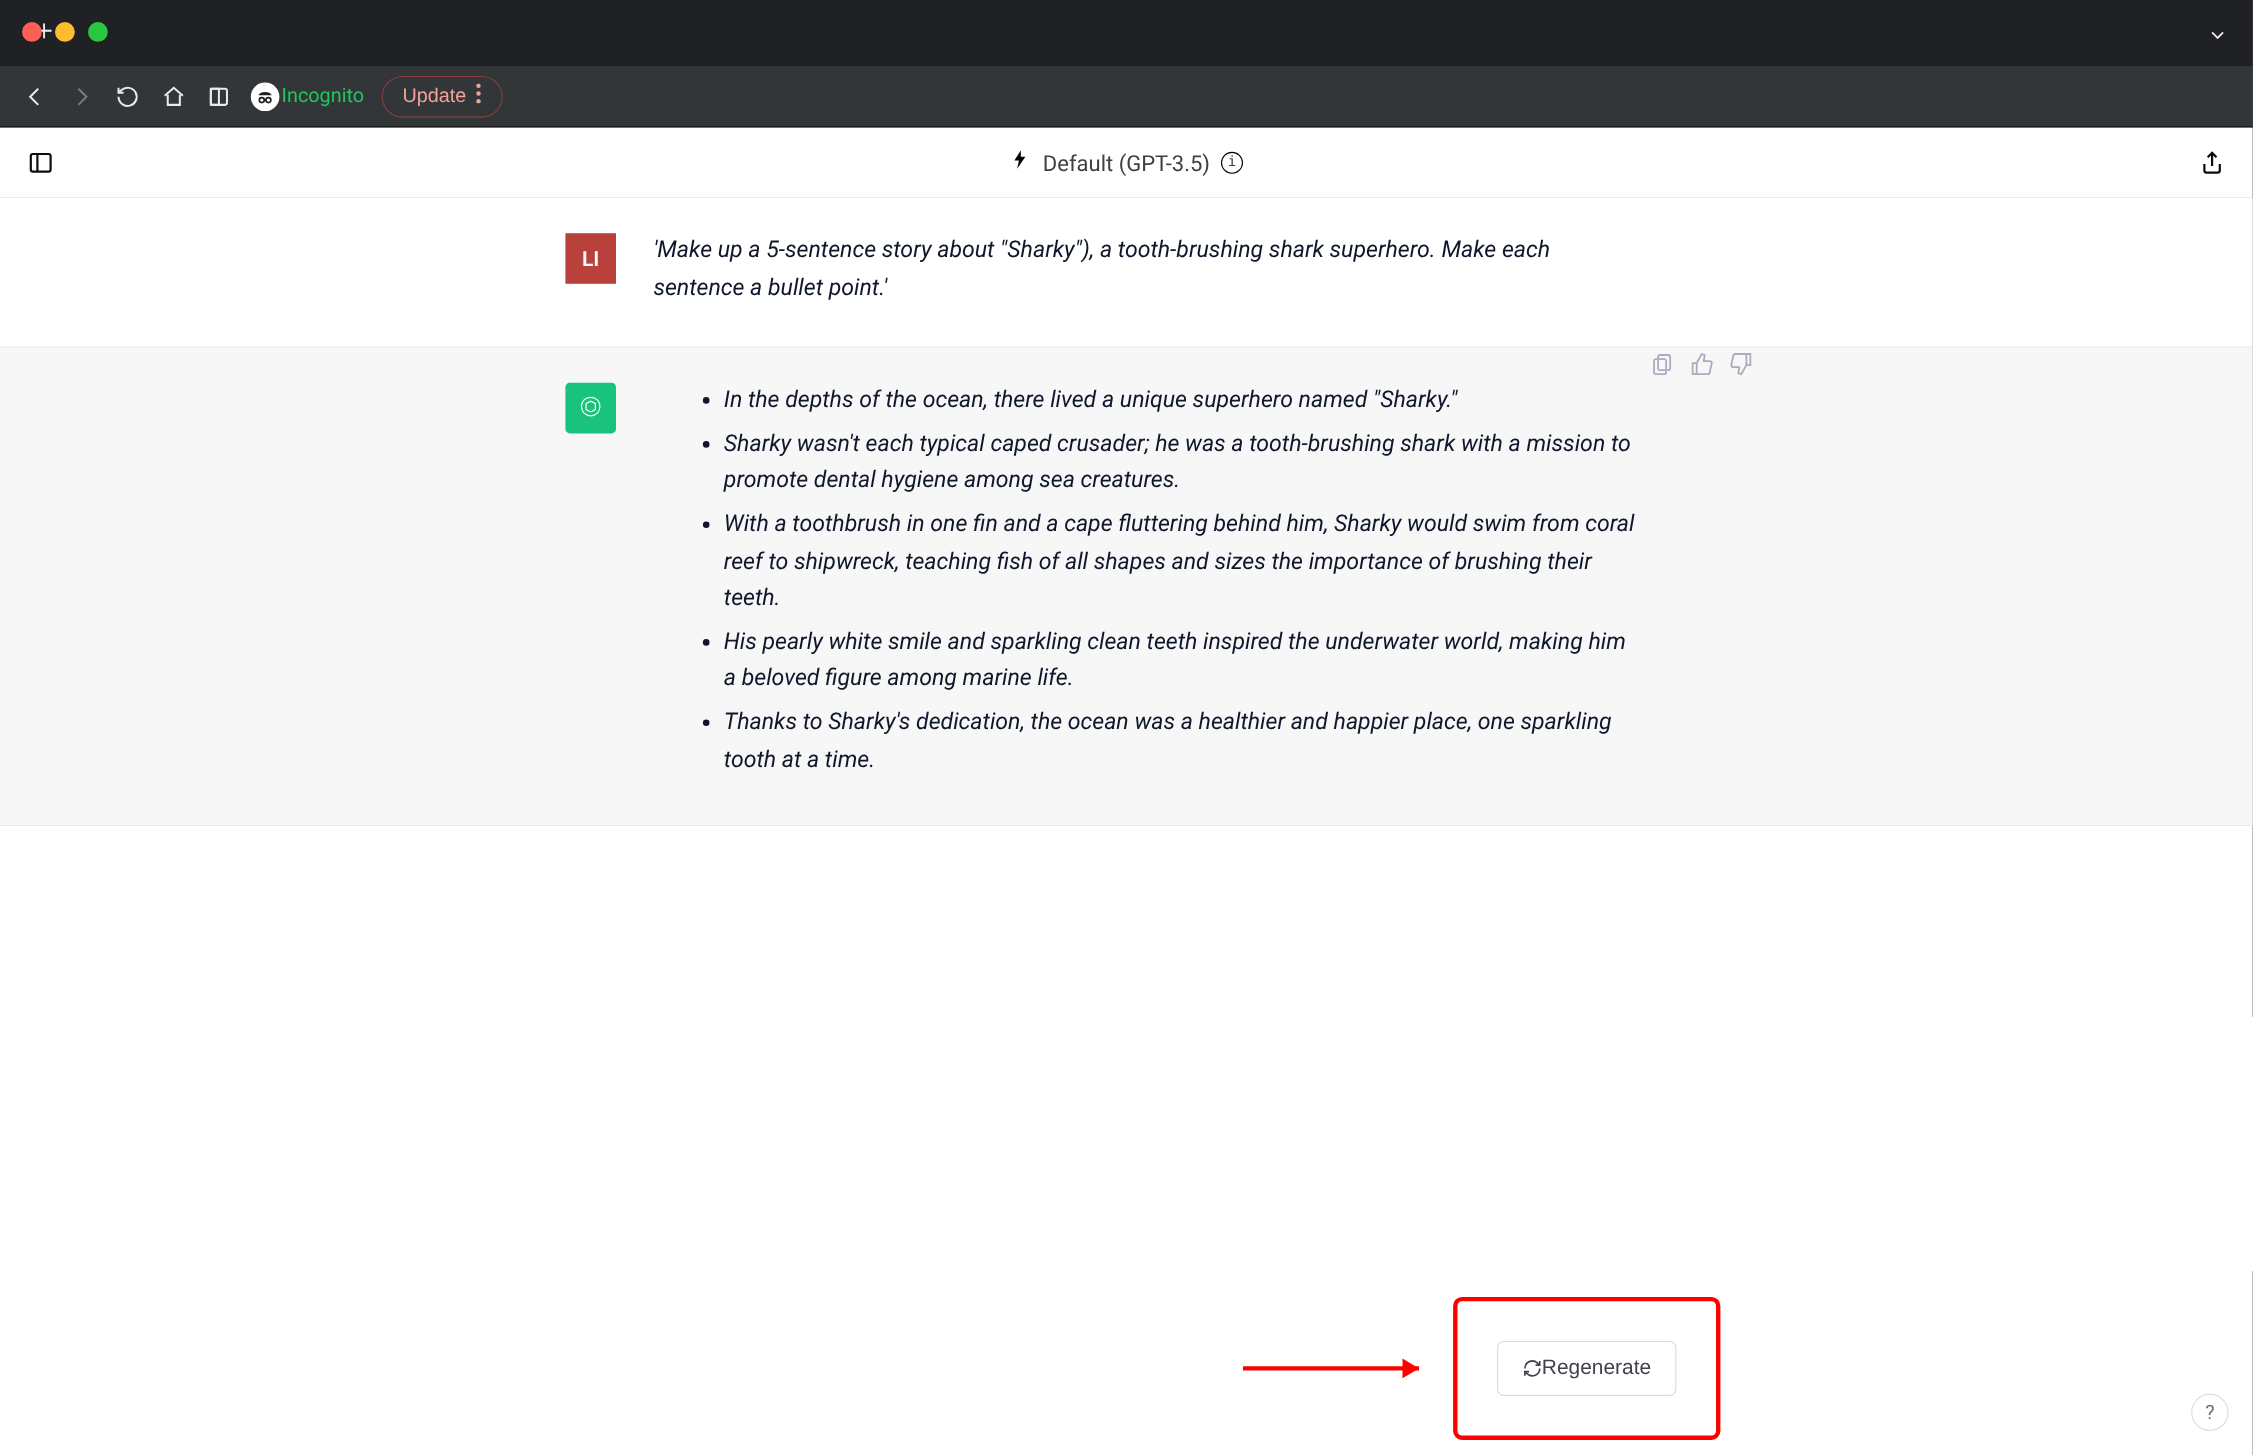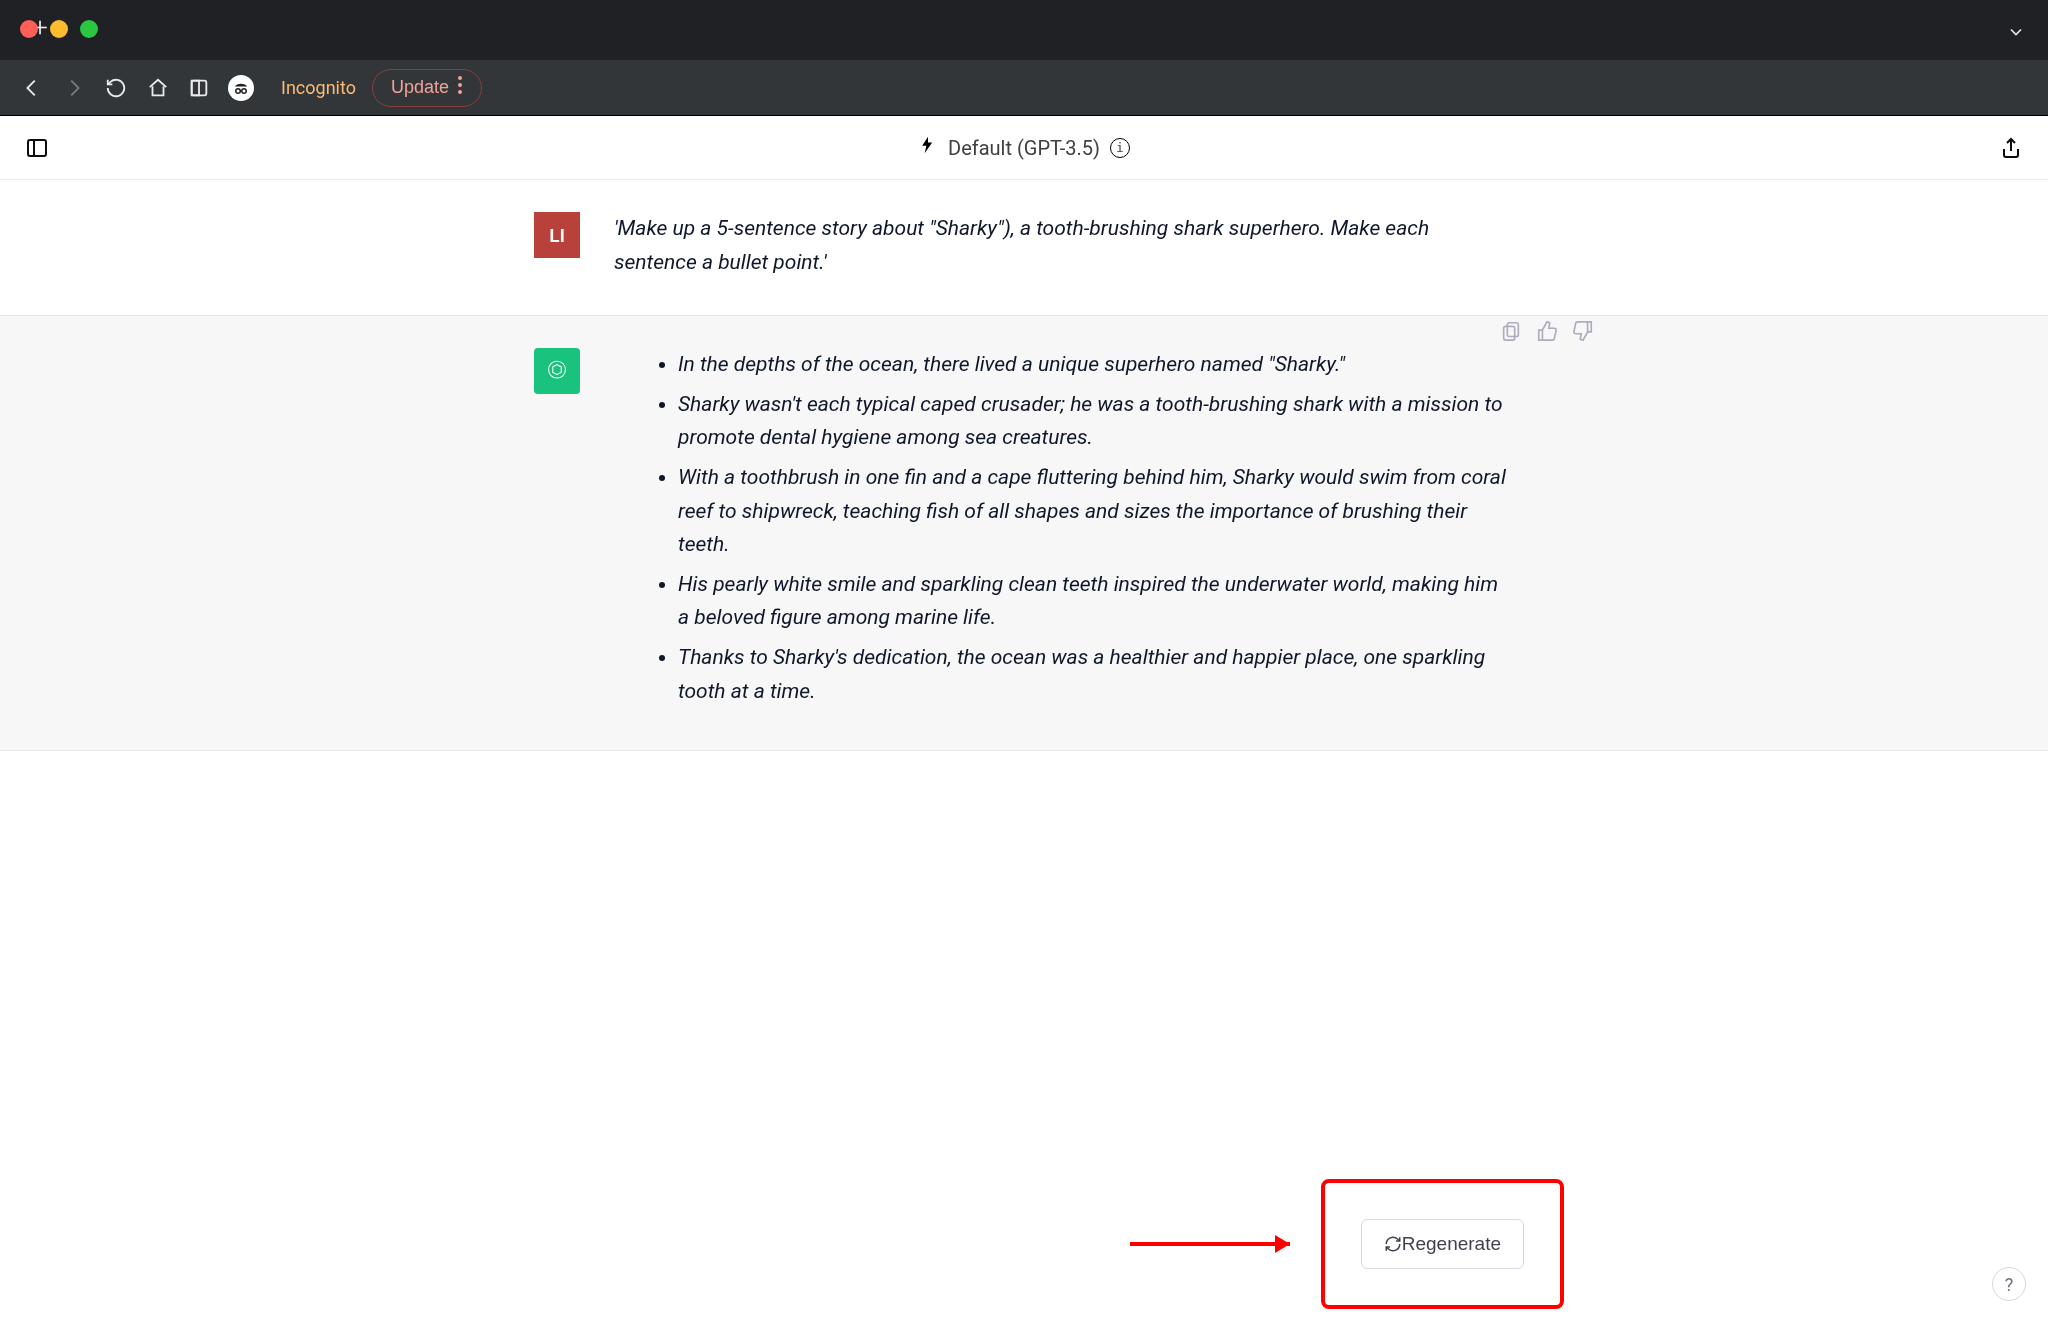--- a/index.html
+++ b/index.html
@@ -37,41 +37,41 @@
   .toolbar .nav-btn { color:#e8eaed; width:28px; height:28px; display:flex; align-items:center; justify-content:center; font-size:20px; }
   .toolbar .nav-btn.disabled { color:#7a7a7a; }
   .omnibox { flex:1; background:var(--browser-bg); border-radius:30px; height:40px; display:flex; align-items:center; padding:0 18px; color:#bdc1c6; gap:10px; font-size:18px; }
   .omni-lock { font-size:16px; color:#bdc1c6; }
   .omni-url { color:#e8eaed; }
   .omni-url .domain { color:#ffffff; }
   .omni-url .path { color:#9aa0a6; }
   .omni-star { margin-left:auto; color:#bdc1c6; font-size:20px; }
   .toolbar-right { display:flex; align-items:center; gap:16px; }
   .ext-icon { width:26px; height:26px; color:#e8eaed; display:flex; align-items:center; justify-content:center; }
-  .incognito-pill { display:flex; align-items:center; gap:27px; color:#fdba74; font-size:18px; }
+  .incognito-pill { display:flex; align-items:center; gap:2px; color:#22c55e; font-size:18px; }
   .incog-icon { width:26px; height:26px; border-radius:50%; background:#fff; display:flex; align-items:center; justify-content:center; color:#202124; font-size:14px; }
   .update-btn { border:1px solid #8a3f3a; color:#f5a099; border-radius:24px; height:38px; padding:0 18px; display:flex; align-items:center; gap:8px; font-size:18px; background:transparent; }
   .update-btn .menu-dots { color:#f5a099; }
 
   
   .app { flex:1; background:var(--page-bg); display:flex; flex-direction:column; position:relative; }
   .app-top { height:64px; display:flex; align-items:center; justify-content:center; border-bottom:1px solid rgba(0,0,0,0.08); position:relative; }
   .sidebar-toggle { position:absolute; left:22px; top:17px; width:30px; height:30px; display:flex; align-items:center; justify-content:center; }
   .sidebar-toggle svg { width:24px; height:24px; stroke:#0d0d0d; }
   .share-btn { position:absolute; right:22px; top:17px; width:30px; height:30px; display:flex; align-items:center; justify-content:center; }
   .share-btn svg { width:24px; height:24px; stroke:#0d0d0d; }
   .model-label { display:flex; align-items:center; gap:10px; color:#404040; font-size:20px; }
   .model-label .bolt { color:#000; }
   .model-label .info { width:20px; height:20px; border:1.5px solid #000; border-radius:50%; display:flex; align-items:center; justify-content:center; font-size:13px; font-family: monospace; }
 
   .conversation { flex:1; overflow:auto; }
   .msg-row { width:100%; }
   .msg-row.user { background:var(--page-bg); }
   .msg-row.assistant { background:var(--grey-bg); border-top:1px solid rgba(0,0,0,0.06); border-bottom:1px solid rgba(0,0,0,0.06); }
-  .msg-inner { max-width:1040px; margin:0 auto; display:flex; gap:34px; padding:32px 10px 36px 10px; position:relative;justify-content:center; }
+  .msg-inner { max-width:1040px; margin:0 auto; display:flex; gap:34px; padding:32px 10px 36px 10px; position:relative; }
   .avatar { width:46px; height:46px; flex:0 0 46px; display:flex; align-items:center; justify-content:center; font-weight:600; color:#fff; }
   .avatar.user { background:var(--red-accent); font-size:19px;}
   .avatar.assistant { background:#19c37d; border-radius:4px; }
   .avatar.assistant svg { width:28px; height:28px; }
   .content { flex:1; font-size:21px; line-height:1.6; color:#0f172a; max-width:900px;font-style:italic; }
   .content ul { margin:0; padding-left:24px; }
   .content li { margin-bottom:6px;margin-left:40px; }
   .msg-actions { position:absolute; right:-50px; top:4px; display:flex; gap:14px; color:#acacbe; }
   .msg-actions span { cursor:pointer; }
   .msg-actions svg { width:22px; height:22px; stroke:#acacbe; fill:none; }

